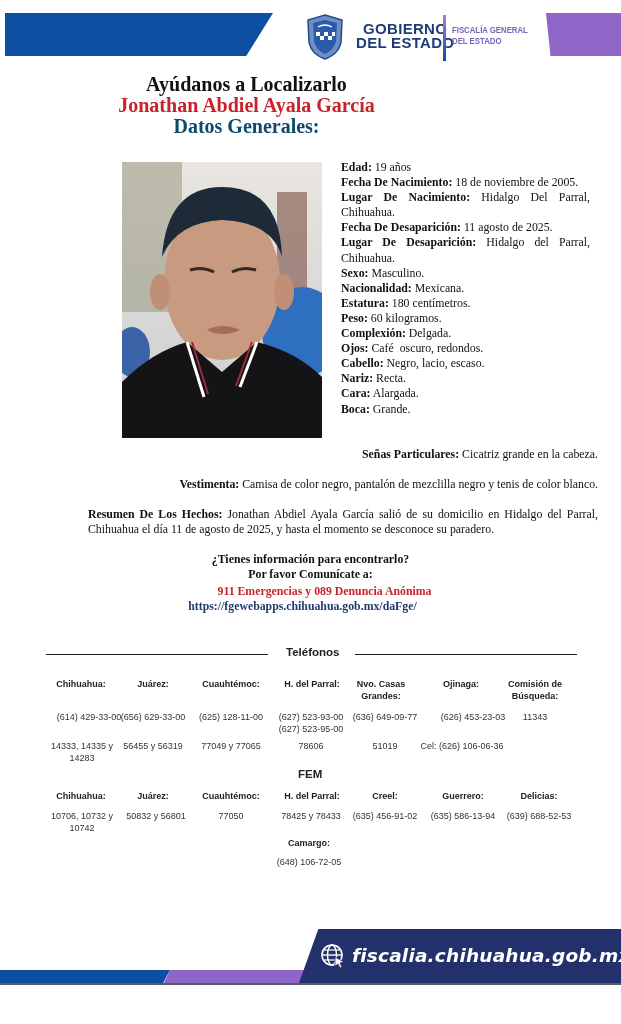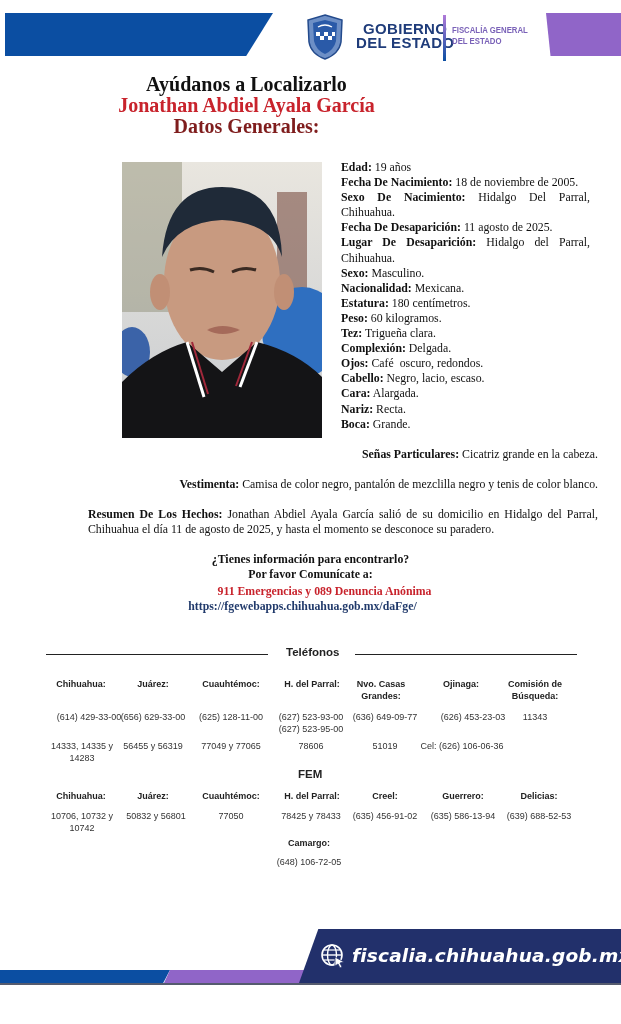--- a/index.html
+++ b/index.html
@@ -9,21 +9,21 @@
   .hdr-blue{left:5px;top:13px;width:268px;height:43px;background:#0b4ea2;clip-path:polygon(0 0,100% 0,90% 100%,0 100%);}
   .hdr-purple{left:546px;top:13px;width:75px;height:43px;background:#9065c8;clip-path:polygon(0 0,100% 0,100% 100%,6% 100%);}
   .shield{left:306px;top:14px;width:38px;height:46px;}
   .gob{left:356px;top:22px;font-family:"Liberation Sans",sans-serif;font-weight:bold;color:#1f3c7a;font-size:15px;line-height:14px;text-align:center;letter-spacing:0.3px;}
   .vbar{left:443px;top:15px;width:3px;height:46px;background:linear-gradient(#b07ad8,#0b4ea2);}
   .fge{left:452px;top:24px;font-family:"Liberation Sans",sans-serif;font-weight:bold;color:#7a62b8;font-size:9.5px;line-height:11px;transform:scaleX(0.82);transform-origin:left top;}
   
   .titles{left:0;top:74px;width:493px;text-align:center;font-weight:bold;}
   .t1{font-size:20px;line-height:21px;color:#111;}
   .t2{font-size:20px;line-height:21px;color:#c8232c;}
-  .t3{font-size:20px;line-height:21px;color:#7f1d1d;}
+  .t3{font-size:20px;line-height:21px;color:#0c4a6e;}
   
   .photo{left:122px;top:162px;width:200px;height:276px;overflow:hidden;background:#dfe3e6;}
   
   .details{left:341px;top:160px;width:249px;font-size:11.8px;line-height:15.1px;}
   .details .row{text-align:justify;}
   .details b{font-weight:bold;}
   .para{left:88px;width:510px;font-size:11.8px;line-height:15px;text-align:right;}
   .contact{left:0;width:621px;text-align:center;font-weight:bold;font-size:11.8px;line-height:14.5px;}
   .c-red{color:#c8232c;}
   .c-link{color:#213a6b;}
@@ -94,33 +94,32 @@
     <path d="M65 180 L82 235" stroke="#ffffff" stroke-width="3"></path>
     <path d="M70 180 L86 232" stroke="#a0283a" stroke-width="2"></path>
     <path d="M135 180 L118 225" stroke="#ffffff" stroke-width="3"></path>
     <path d="M130 180 L114 224" stroke="#a0283a" stroke-width="2"></path>
   </svg>
 </div>
 
 <div class="abs details">
   <div class="row"><b>Edad:</b> <span>19 años</span></div>
   <div class="row"><b>Fecha De Nacimiento:</b> <span>18 de noviembre de 2005.</span></div>
-  <div class="row" style="text-align-last:left"><b>Sexo De Nacimiento:</b> <span>Hidalgo Del Parral, Chihuahua.</span></div>
+  <div class="row" style="text-align-last:left"><b>Lugar De Nacimiento:</b> <span>Hidalgo Del Parral, Chihuahua.</span></div>
   <div class="row"><b>Fecha De Desaparición:</b> <span>11 agosto de 2025.</span></div>
   <div class="row" style="text-align-last:left"><b>Lugar De Desaparición:</b> <span>Hidalgo del Parral, Chihuahua.</span></div>
   <div class="row"><b>Sexo:</b> <span>Masculino.</span></div>
   <div class="row"><b>Nacionalidad:</b> <span>Mexicana.</span></div>
   <div class="row"><b>Estatura:</b> <span>180 centímetros.</span></div>
   <div class="row"><b>Peso:</b> <span>60 kilogramos.</span></div>
-  <div class="row"><b>Tez:</b> <span>Trigueña clara.</span></div>
   <div class="row"><b>Complexión:</b> <span>Delgada.</span></div>
   <div class="row"><b>Ojos:</b> <span style="white-space:pre">Café  oscuro, redondos.</span></div>
   <div class="row"><b>Cabello:</b> <span>Negro, lacio, escaso.</span></div>
+  <div class="row"><b>Nariz:</b> <span>Recta.</span></div>
   <div class="row"><b>Cara:</b> <span>Alargada.</span></div>
-  <div class="row"><b>Nariz:</b> <span>Recta.</span></div>
   <div class="row"><b>Boca:</b> <span>Grande.</span></div>
 </div>
 
 <div class="abs para" style="top:447px">
   <b>Señas Particulares:</b> <span>Cicatriz grande en la cabeza.</span>
 </div>
 <div class="abs para" style="top:477px">
   <b>Vestimenta:</b> <span>Camisa de color negro, pantalón de mezclilla negro y tenis de color blanco.</span>
 </div>
 <div class="abs para" style="top:507px;text-align:justify">

